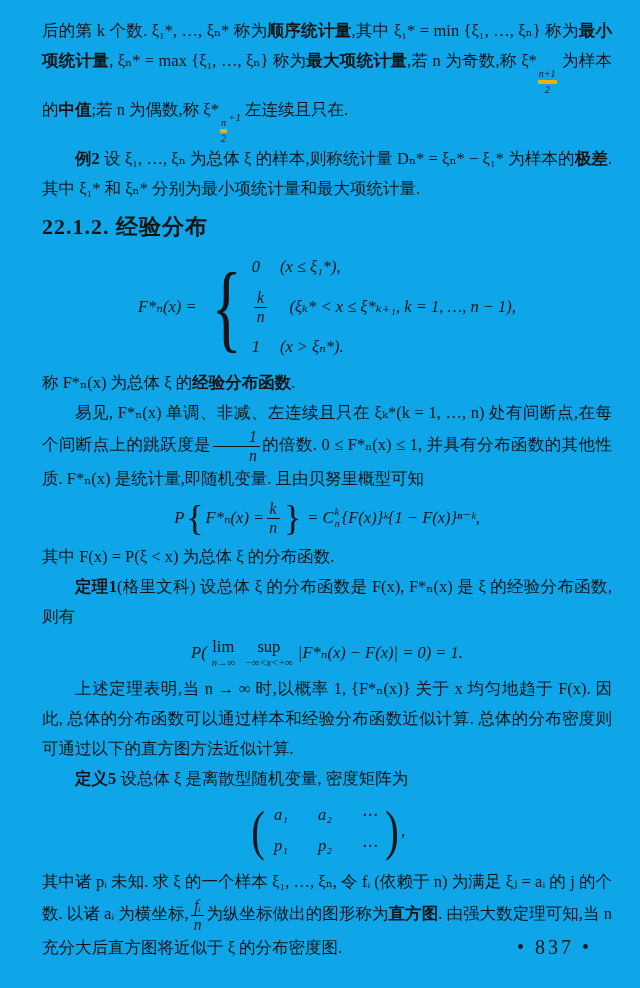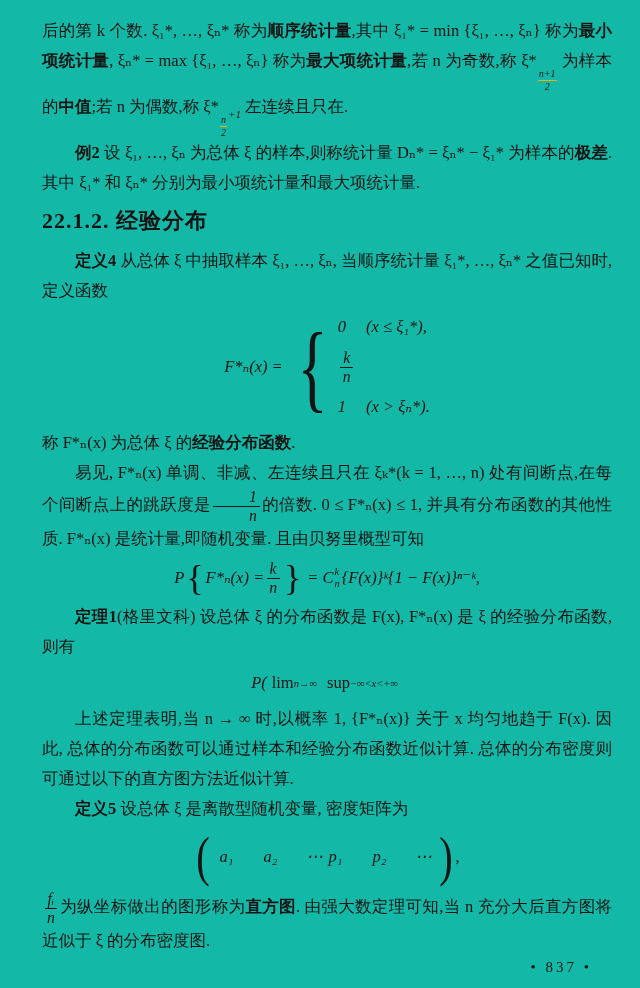--- a/index.html
+++ b/index.html
@@ -1,19 +1,19 @@
 <!DOCTYPE html>
 <html><head>
 <meta charset="utf-8">
 <style>
   html,body{margin:0;padding:0;background:#e9e7e2;}
   .page{
     position:relative;
     width:640px;height:988px;
-    background:#14b8a6;
+    background:#0ea5e9;
     color:#141414;
     font-family:"Liberation Serif","DejaVu Serif",serif;
     font-size:16.5px;
     line-height:30px;
     box-sizing:border-box;
     padding:16px 28px 0 42px;
     overflow:hidden;
   }
   p{margin:0;text-align:justify;}
   .indent{text-indent:2em;}
@@ -38,55 +38,55 @@
     margin:0 2px;font-style:italic;
   }
   .frac .num{border-bottom:1.4px solid #141414;padding:0 3px;}
   .frac .den{padding:0 3px;}
   
   .subfrac{
     display:inline-flex;flex-direction:column;align-items:center;
     vertical-align:-11px;line-height:1.15;font-size:10px;
     margin:0 1px;font-style:italic;
   }
-  .subfrac .num{border-bottom:1px solid #eab308;padding:0 1px;}
+  .subfrac .num{border-bottom:4px solid #eab308;padding:0 1px;}
   .subafter{font-size:11px;vertical-align:-6px;font-style:italic;}
   
   .cases{display:flex;align-items:center;}
   .cases-lhs{margin-right:6px;}
   .cases-brace{
     font-size:98px;font-weight:400;line-height:0.95;
     transform:scaleX(0.65);margin-right:2px;
   }
   .cases-rows{display:flex;flex-direction:column;gap:7px;}
   .crow{display:flex;align-items:center;gap:20px;}
   
   .mid-brace{font-size:36px;line-height:1;font-weight:400;margin:0 2px;}
   
   .supsub{
     display:inline-flex;flex-direction:column;align-items:flex-start;
     vertical-align:middle;line-height:1.15;font-size:10.5px;
     margin:0 2px 0 1px;font-style:italic;
   }
   
   .limop{
-    display:inline-flex;flex-direction:row;align-items:center;
+    display:inline-flex;flex-direction:column;align-items:center;
     vertical-align:middle;line-height:1.1;margin:0 5px;
   }
   .limop .top{font-size:16.5px;font-style:normal;}
   .limop .bot{font-size:10.5px;font-style:italic;}
   
   .matrix{display:inline-flex;align-items:center;}
   .paren{font-size:54px;line-height:1;font-weight:300;transform:scaleX(0.75);}
-  .mrows{display:flex;flex-direction:row;gap:1px;padding:0 4px;font-style:italic;}
+  .mrows{display:flex;flex-direction:column;gap:1px;padding:0 4px;font-style:italic;}
   .mrow{display:flex;gap:24px;}
   .mrow span{min-width:20px;text-align:center;}
   .footer{
-    position:absolute;right:48px;bottom:6px;
-    font-size:15px;letter-spacing:3px;
+    position:absolute;right:48px;bottom:26px;
+    font-size:20px;letter-spacing:3px;
   }
 </style>
 </head>
 <body>
 
 <div class="page">
 
   <p>
     <span>后的第 k 个数. ξ₁*, …, ξₙ* 称为</span><span class="b">顺序统计量</span><span>,其中 ξ₁* = min {ξ₁, …, ξₙ} 称为</span><span class="b">最小项统计量</span><span>, ξₙ* = max {ξ₁, …, ξₙ} 称为</span><span class="b">最大项统计量</span><span>,若 n 为奇数,称 ξ*</span><span class="subfrac">
         <span class="num">n+1</span>
@@ -96,38 +96,36 @@
         <span class="den">2</span>
       </span><span class="subafter">+1</span><span> 左连续且只在.</span>
   </p>
 
   <p class="indent">
     <span class="b">例2</span><span>  设 ξ₁, …, ξₙ 为总体 ξ 的样本,则称统计量 Dₙ* = ξₙ* − ξ₁* 为样本的</span><span class="b">极差</span><span>. 其中 ξ₁* 和 ξₙ* 分别为最小项统计量和最大项统计量.</span>
   </p>
 
   <div class="heading">22.1.2. 经验分布</div>
 
-  <p class="indent">
-    <span class="b">定义4</span><span>  从总体 ξ 中抽取样本 ξ₁, …, ξₙ, 当顺序统计量 ξ₁*, …, ξₙ* 之值已知时,定义函数</span>
-  </p>
 
   <div class="formula">
     <div class="cases">
       <span class="cases-lhs math">F*ₙ(x) =</span>
       <span class="cases-brace">{</span>
       <div class="cases-rows">
         <div class="crow">
           <span class="math">0</span>
           <span class="math">(x ≤ ξ₁*),</span>
         </div>
         <div class="crow">
           <span class="frac">
               <span class="num">k</span>
               <span class="den">n</span>
             </span>
+          <span class="math">(ξₖ* &lt; x ≤ ξ*ₖ₊₁,  k = 1, …, n − 1),</span>
         </div>
         <div class="crow">
           <span class="math">1</span>
           <span class="math">(x &gt; ξₙ*).</span>
         </div>
       </div>
     </div>
   </div>
 
   <p>
@@ -152,35 +150,39 @@
     <span class="mid-brace">}</span>
     <span class="math" style="margin:0 4px;">=</span>
     <span class="math">C</span>
     <span class="supsub">
         <span>k</span>
         <span>n</span>
       </span>
     <span class="math">{F(x)}ᵏ{1 − F(x)}ⁿ⁻ᵏ,</span>
   </div>
 
+  <p>
+    <span>其中 F(x) = P(ξ &lt; x) 为总体 ξ 的分布函数.</span>
+  </p>
 
   <p class="indent">
     <span class="b">定理1</span><span>(格里文科)  设总体 ξ 的分布函数是 F(x), F*ₙ(x) 是 ξ 的经验分布函数,则有</span>
   </p>
 
   <div class="formula">
     <span class="math">P(</span>
     <span class="limop">
         <span class="top">lim</span>
         <span class="bot">n→∞</span>
       </span>
     <span class="limop">
         <span class="top">sup</span>
         <span class="bot">−∞&lt;x&lt;+∞</span>
       </span>
+    <span class="math">|F*ₙ(x) − F(x)| = 0) = 1.</span>
   </div>
 
   <p class="indent">
     <span>上述定理表明,当 n → ∞ 时,以概率 1, {F*ₙ(x)} 关于 x 均匀地趋于 F(x). 因此, 总体的分布函数可以通过样本和经验分布函数近似计算.  总体的分布密度则可通过以下的直方图方法近似计算.</span>
   </p>
 
   <p class="indent">
     <span class="b">定义5</span><span>  设总体 ξ 是离散型随机变量, 密度矩阵为</span>
   </p>
 
@@ -198,21 +200,21 @@
           <span>p₂</span>
           <span>⋯</span>
         </span>
       </span>
       <span class="paren">)</span>
       <span>,</span>
     </span>
   </div>
 
   <p>
-    <span class="frac">
+    <span>其中诸 pᵢ 未知. 求 ξ 的一个样本 ξ₁, …, ξₙ, 令 fᵢ (依赖于 n) 为满足 ξⱼ = aᵢ 的 j 的个数. 以诸 aᵢ 为横坐标,</span><span class="frac">
         <span class="num">fᵢ</span>
         <span class="den">n</span>
       </span><span>为纵坐标做出的图形称为</span><span class="b">直方图</span><span>. 由强大数定理可知,当 n 充分大后直方图将近似于 ξ 的分布密度图.</span>
   </p>
 
   <div class="footer">• 837 •</div>
 
 </div>
 
 </body></html>

